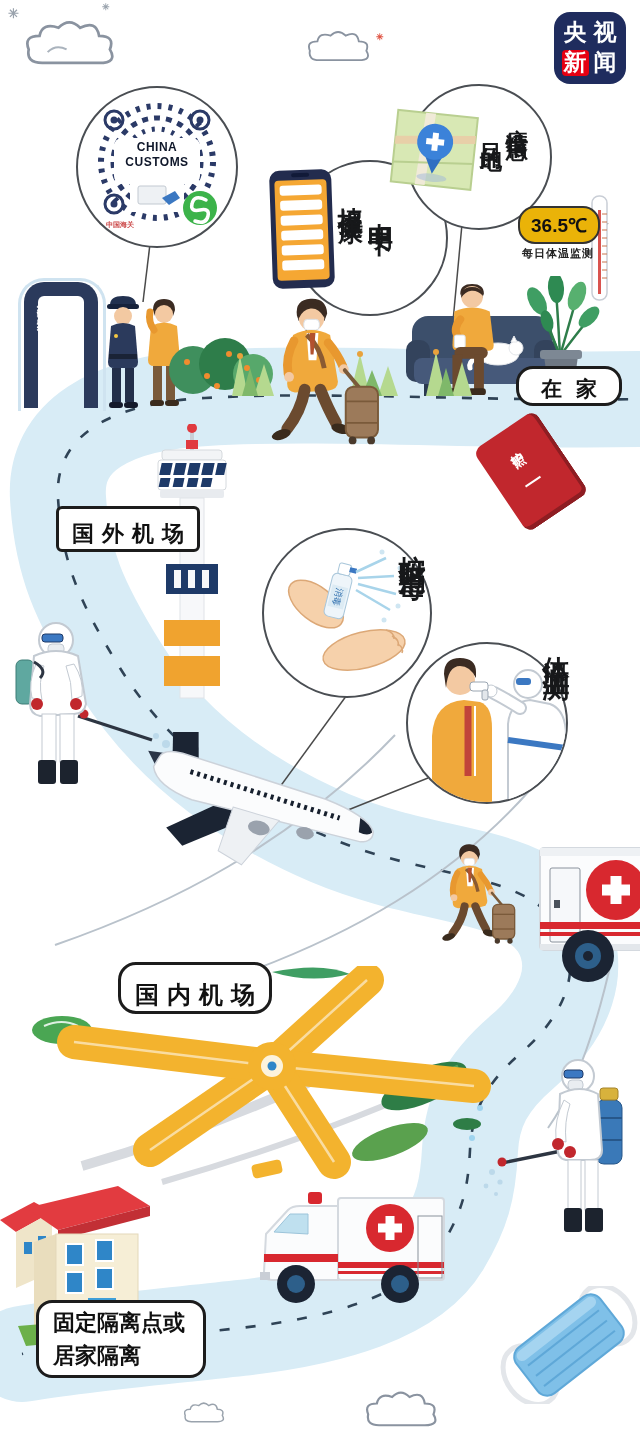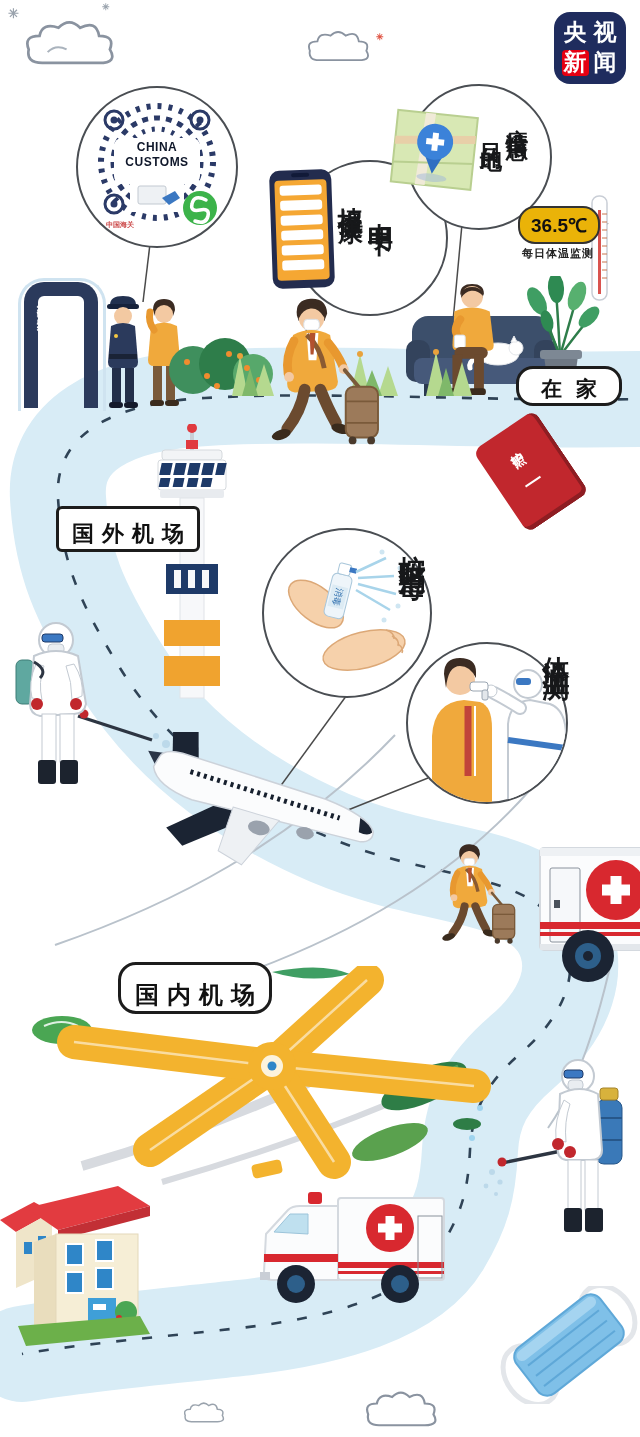--- a/index.html
+++ b/index.html
@@ -562,14 +562,18 @@
       <rect x="62" y="38" width="18" height="9" rx="3" fill="#fff" stroke="#9aa5b1"></rect>
       <rect x="74" y="46" width="6" height="10" rx="2" fill="#e3e7eb" stroke="#9aa5b1"></rect>
     </svg>
   </div>
   <div class="vtext" style="left:542px;top:634px;font-size:27px;letter-spacing:6px;">体温监测</div>
 
   <div class="plabel" style="left:118px;top:962px;width:148px;height:46px;border-radius:18px;font-size:24px;">
     <span style="letter-spacing:8px;padding-left:8px;">国内机场</span>
   </div>
 
+  <div class="plabel" style="left:36px;top:1300px;width:170px;height:78px;border-radius:16px;font-size:22px;flex-direction:column;align-items:flex-start;justify-content:center;padding-left:14px;box-sizing:border-box;">
+    <div style="line-height:1.5;">固定隔离点或</div>
+    <div style="line-height:1.5;">居家隔离</div>
+  </div>
 
 </div>
 
 </body></html>

